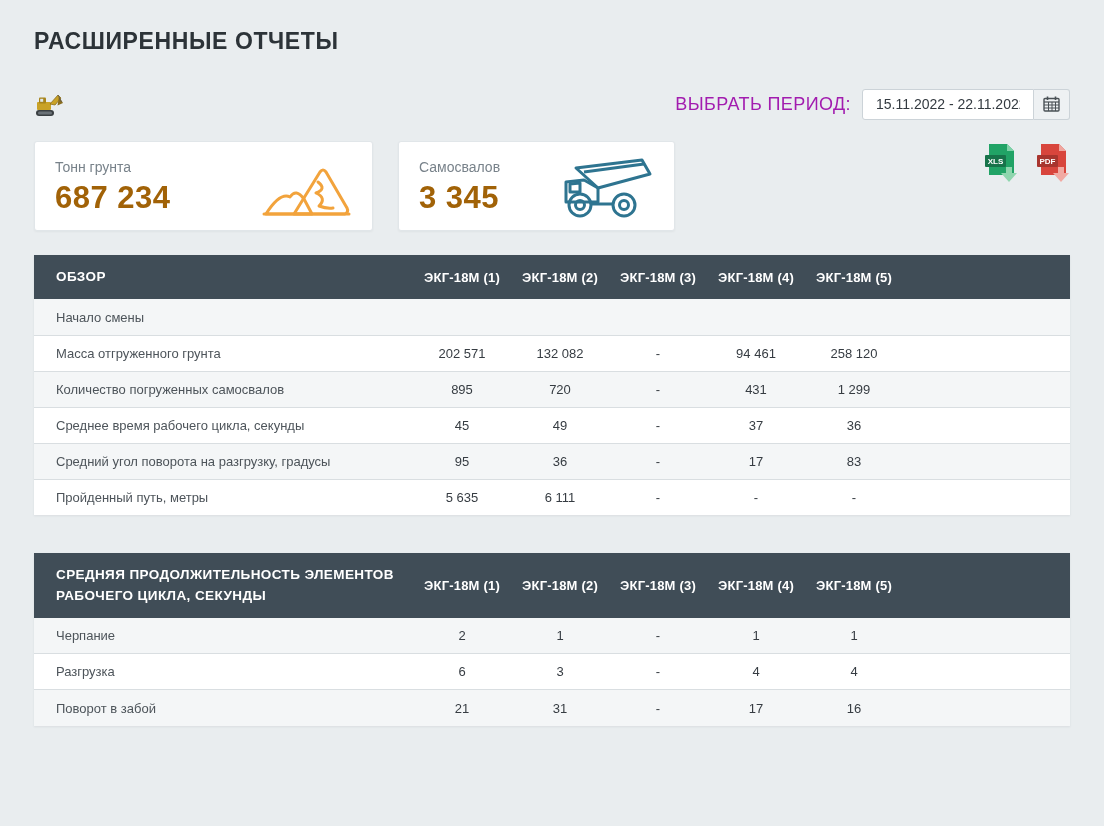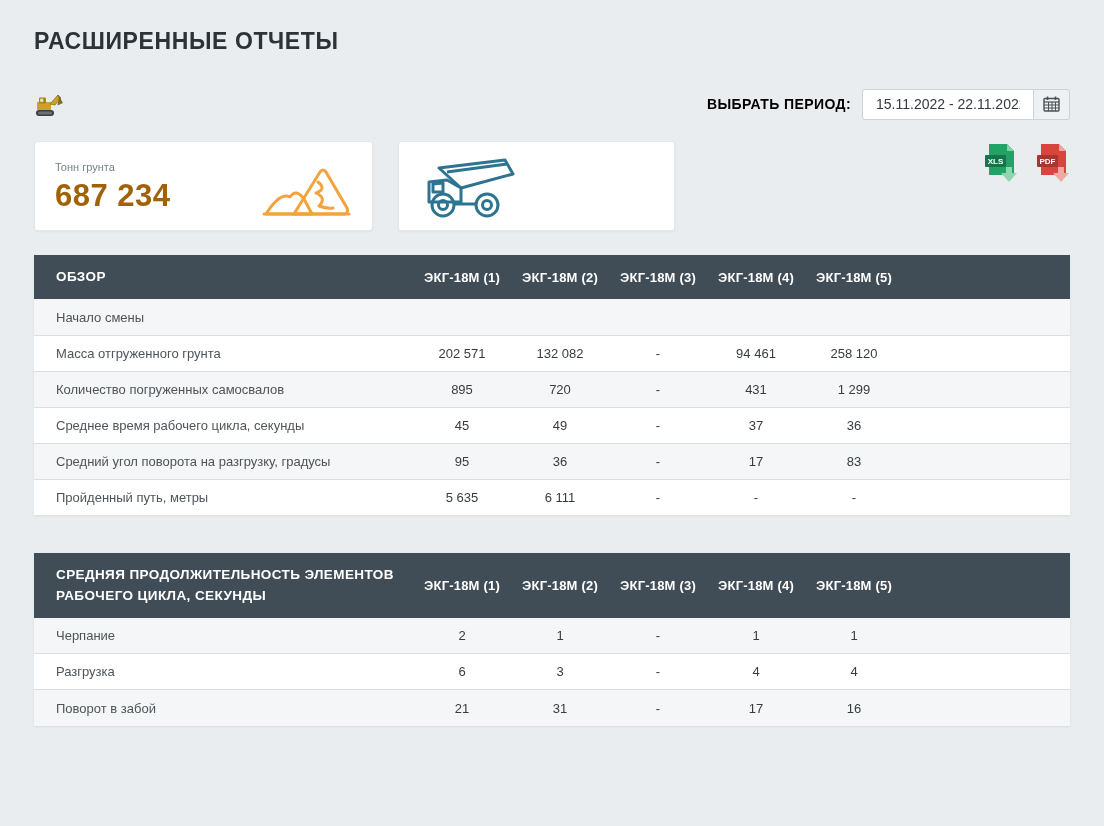--- a/index.html
+++ b/index.html
@@ -26,22 +26,22 @@
     margin-top: 33px;
     display: flex;
     align-items: center;
     justify-content: space-between;
     height: 32px;
   }
   .subtitle-left { display: flex; align-items: center; gap: 9px; font-size: 15px; color: #2c3338; }
   .subtitle-left b { font-weight: 700; }
   .period-control { display: flex; align-items: center; }
   .period-label {
-    font-size: 14px; font-weight: 700; letter-spacing: 0.4px;
-    color: #000000; margin-right: 11px;
+    font-size: 18px; font-weight: 400; letter-spacing: 0.4px;
+    color: #a21caf; margin-right: 11px;
   }
   .period-group { display: flex; }
   .period-input {
     width: 172px; height: 31px;
     border: 1px solid #ccd3d8; border-radius: 3px 0 0 3px;
     padding: 0 13px; font-size: 14px; color: #333a40;
     font-family: "Liberation Sans", sans-serif;
     background: #fff; outline: none;
   }
   .calendar-btn {
@@ -60,21 +60,21 @@
     border: 1px solid #e1e6e9;
     border-radius: 3px;
     box-shadow: 0 1px 2px rgba(40,50,60,0.05);
     height: 90px;
     padding: 12px 20px 10px 20px;
     display: flex; justify-content: space-between; align-items: center;
   }
   .stat-card.card-tons { width: 339px; margin-right: 25px; }
   .stat-card.card-trucks { width: 277px; }
   .stat-text { display: flex; flex-direction: column; justify-content: center; height: 100%; }
-  .stat-label { font-size: 11px; color: #78828a; margin-bottom: 5px; }
+  .stat-label { font-size: 14px; color: #78828a; margin-bottom: 5px; }
   .stat-value { font-size: 31px; font-weight: 700; color: #a16207; letter-spacing: 0.5px; }
   .stat-icon { flex: 0 0 auto; display: flex; align-items: flex-end; }
 
   .export-group { margin-left: auto; display: flex; gap: 18px; padding-top: 2px; }
   .export-btn { cursor: pointer; background: none; border: none; padding: 0; line-height: 0; }
 
   
   .report-table {
     width: 100%;
     border-collapse: collapse;
@@ -178,20 +178,24 @@
         <svg width="92" height="62" viewBox="0 0 92 62" fill="none" stroke="#f2a33c" stroke-width="3" stroke-linecap="round" stroke-linejoin="round">
           <path d="M6 58 Q20 36 30 41 Q36 32 44 43 L52 58 Z"></path>
           <path d="M34 58 L60 16 Q63 12 66 16 L87 52 Q89 56 85 58 Z"></path>
           <path d="M58 26 q9 7 -2 11 q11 5 3 13 q8 3 14 2"></path>
           <line x1="4" y1="58" x2="89" y2="58"></line>
         </svg>
       </span>
     </div>
 
     <div class="stat-card card-trucks">
+      <div class="stat-text">
+        <span class="stat-label">Самосвалов</span>
+        <span class="stat-value">3 345</span>
+      </div>
       <span class="stat-icon">
         <svg width="98" height="66" viewBox="0 0 98 66" fill="none" stroke="#2e7490" stroke-width="3" stroke-linejoin="round">
           <path d="M20 14 L86 6 L94 20 L42 34 Z"></path>
           <path d="M28 18 L88 10"></path>
           <path d="M10 28 L28 26 L42 34 L42 48 L10 48 Z"></path>
           <path d="M14 30 L24 29 L24 38 L14 38 Z"></path>
           <circle cx="24" cy="51" r="11"></circle>
           <circle cx="24" cy="51" r="4.5"></circle>
           <circle cx="68" cy="51" r="11"></circle>
           <circle cx="68" cy="51" r="4.5"></circle>

